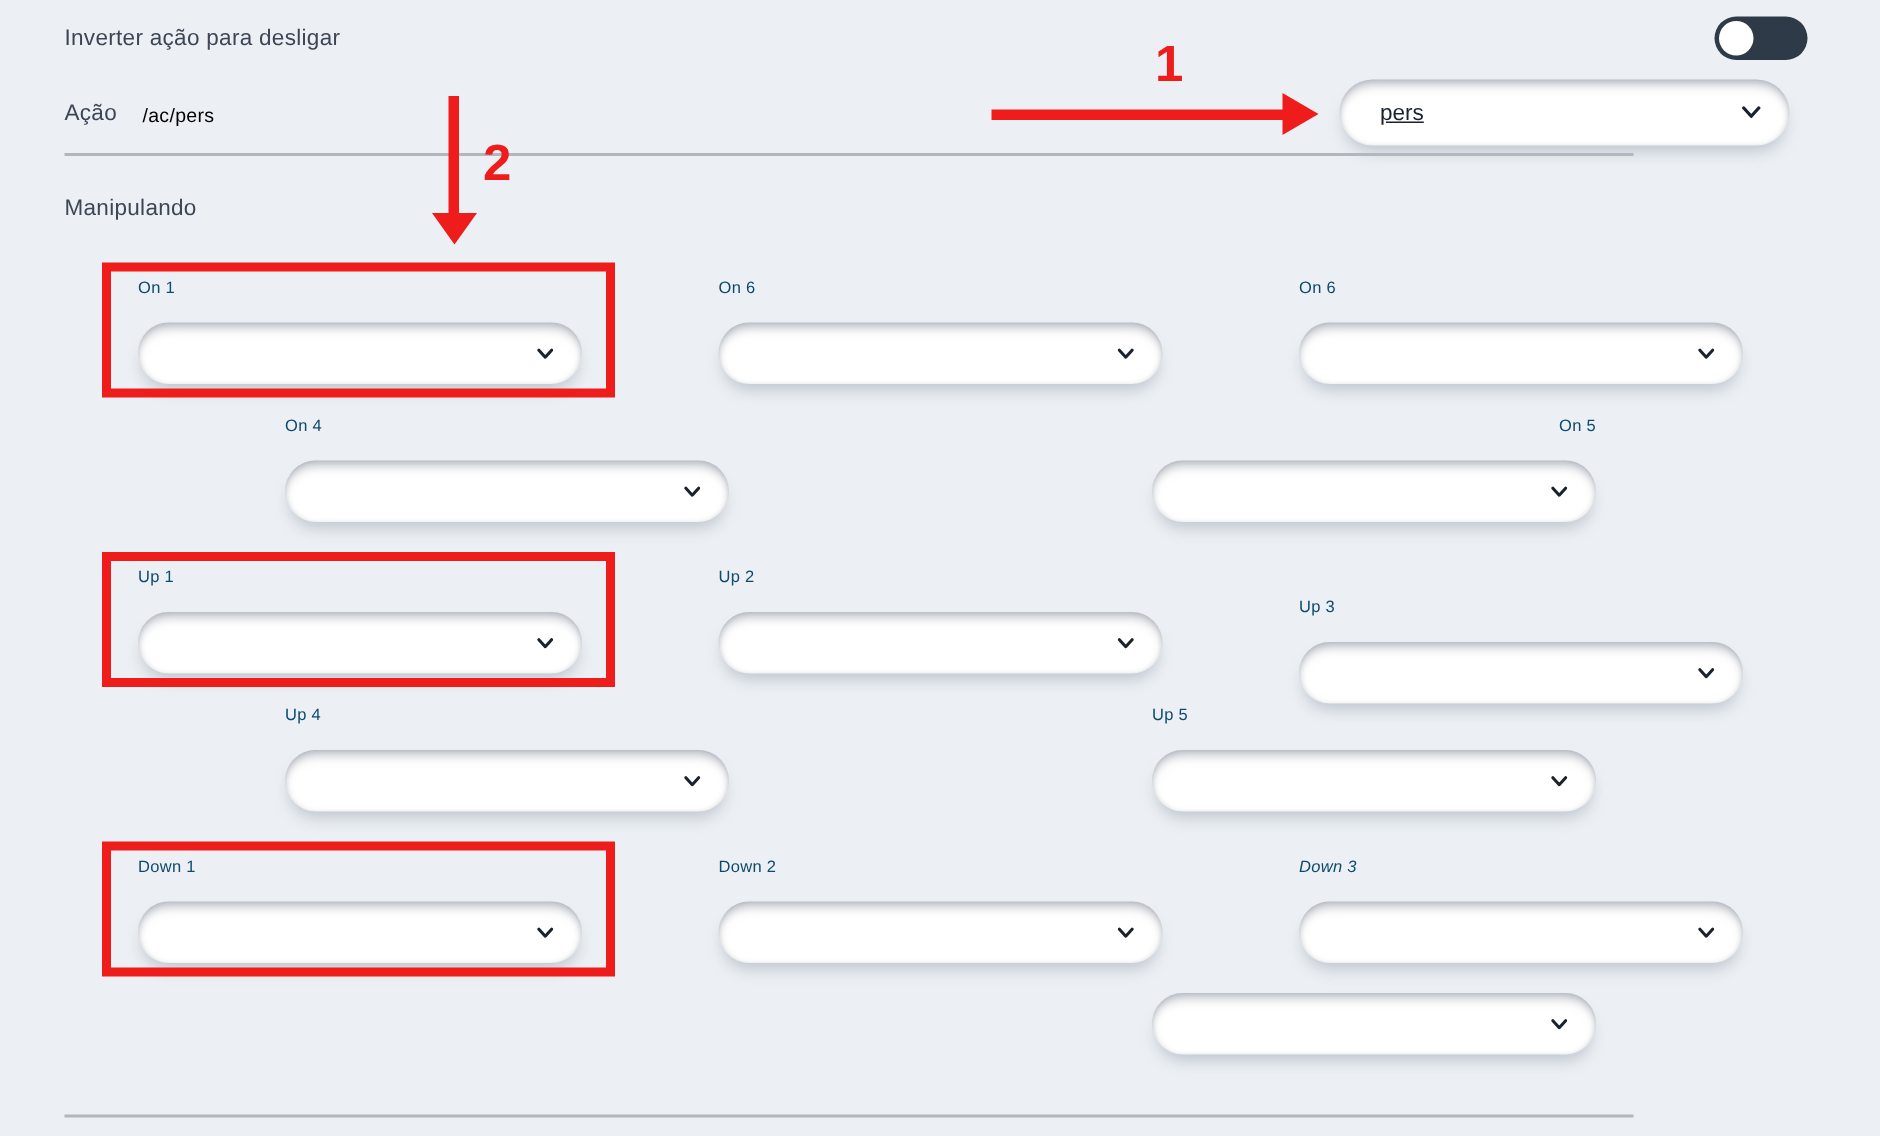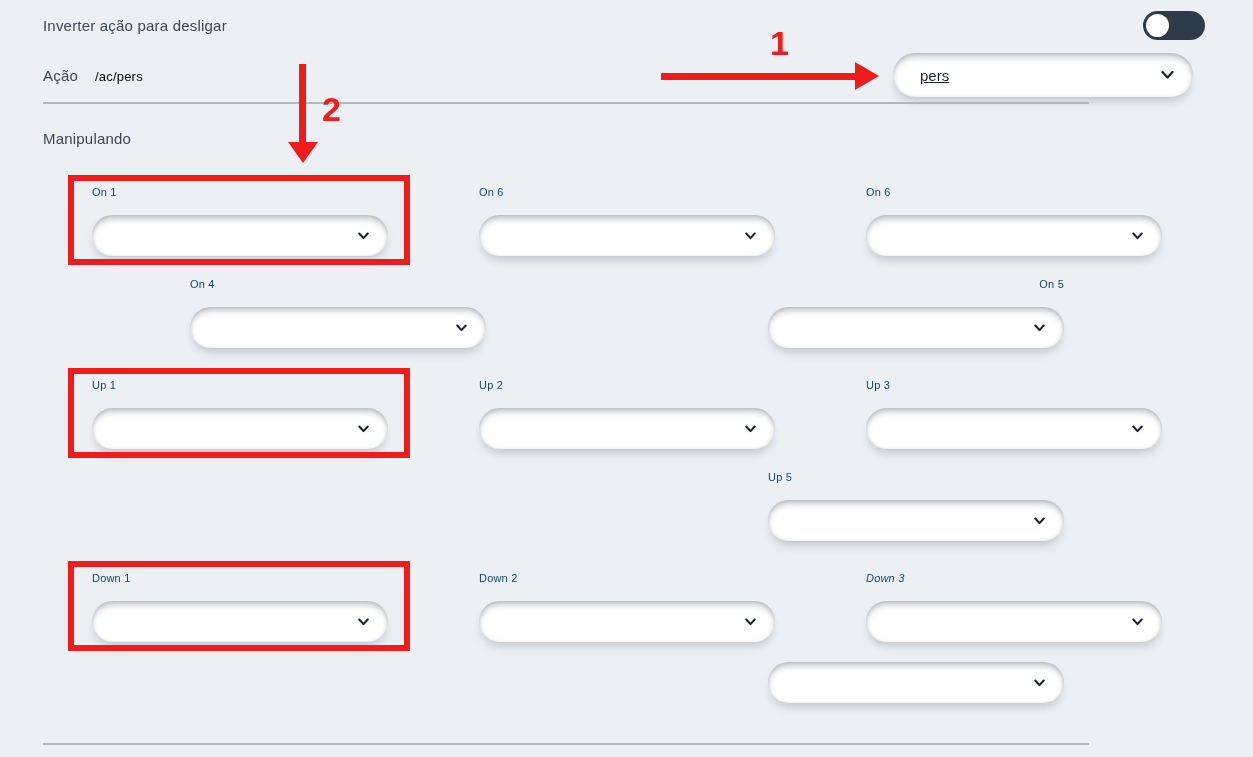--- a/index.html
+++ b/index.html
@@ -203,31 +203,41 @@
   <div class="field" style="left:479px; top:377px;">
     <div class="field-label">Up 2</div>
     <div class="select-pill">
       <span class="chevron">
           <svg width="11" height="8" viewBox="0 0 13 9">
             <path d="M1.5 1.5 L6.5 7 L11.5 1.5" stroke="#1a222e" stroke-width="2.4" fill="none" stroke-linecap="round" stroke-linejoin="round"></path>
           </svg>
         </span>
     </div>
   </div>
-  <div class="field" style="left:866px; top:377px;">
+  <div class="field" style="left:866px; top:397px;">
     <div class="field-label">Up 3</div>
     <div class="select-pill">
       <span class="chevron">
           <svg width="11" height="8" viewBox="0 0 13 9">
             <path d="M1.5 1.5 L6.5 7 L11.5 1.5" stroke="#1a222e" stroke-width="2.4" fill="none" stroke-linecap="round" stroke-linejoin="round"></path>
           </svg>
         </span>
     </div>
   </div>
 
+  <div class="field" style="left:190px; top:469px;">
+    <div class="field-label">Up 4</div>
+    <div class="select-pill">
+      <span class="chevron">
+          <svg width="11" height="8" viewBox="0 0 13 9">
+            <path d="M1.5 1.5 L6.5 7 L11.5 1.5" stroke="#1a222e" stroke-width="2.4" fill="none" stroke-linecap="round" stroke-linejoin="round"></path>
+          </svg>
+        </span>
+    </div>
+  </div>
   <div class="field" style="left:768px; top:469px;">
     <div class="field-label">Up 5</div>
     <div class="select-pill">
       <span class="chevron">
           <svg width="11" height="8" viewBox="0 0 13 9">
             <path d="M1.5 1.5 L6.5 7 L11.5 1.5" stroke="#1a222e" stroke-width="2.4" fill="none" stroke-linecap="round" stroke-linejoin="round"></path>
           </svg>
         </span>
     </div>
   </div>

